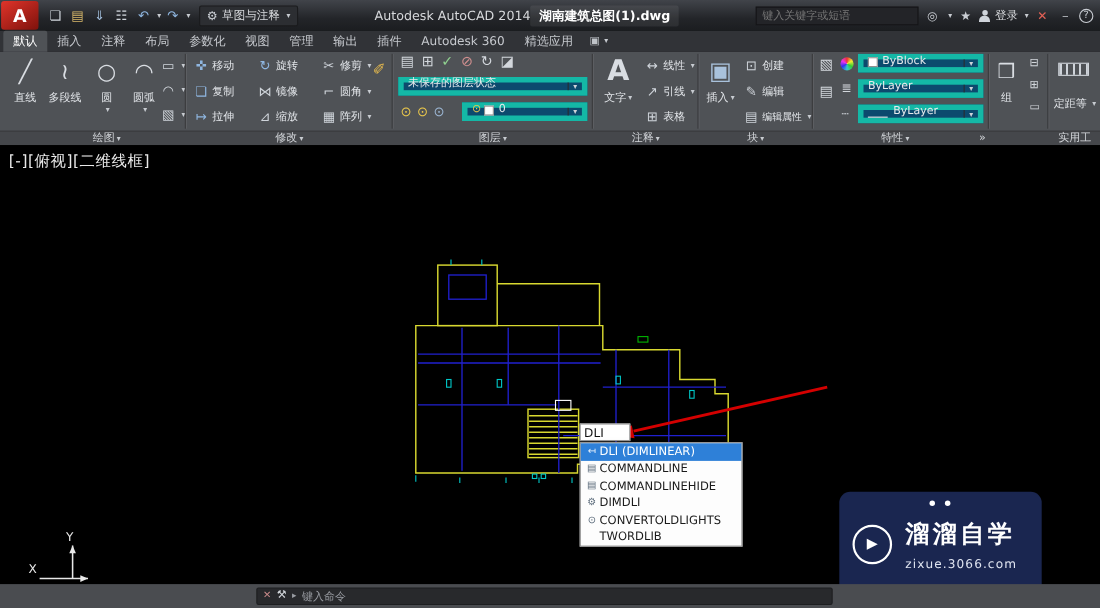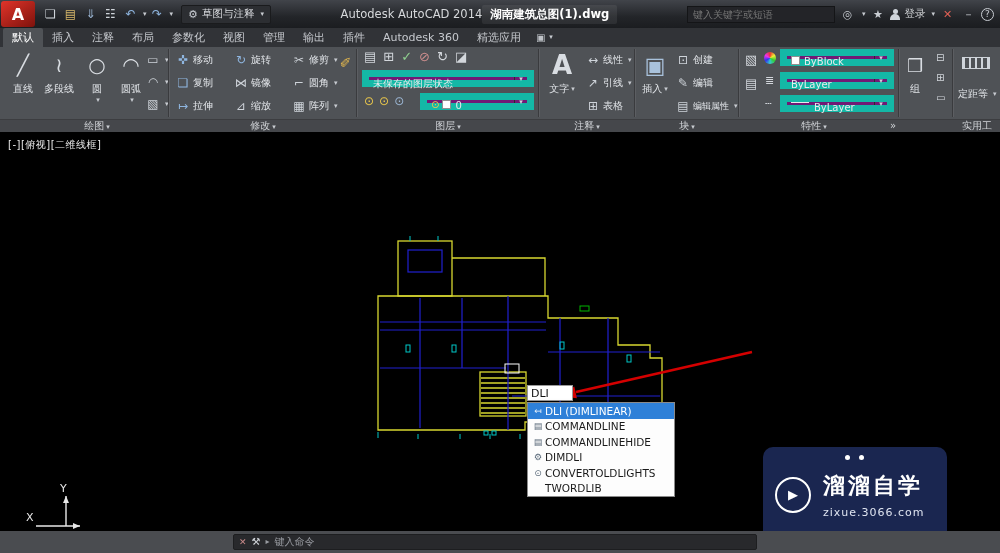--- a/index.html
+++ b/index.html
@@ -34,29 +34,29 @@
   #ribbon { position:absolute; left:0; top:47px; width:1000px; height:72px; background:#4f5256; }
   #labelrow { position:absolute; left:0; top:119px; width:1000px; height:13px; background:#45474b; border-top:1px solid #3c3d40; }
   .plabel { position:absolute; top:0; height:13px; line-height:12px; text-align:center; font-size:10px; color:#d2d5d9; }
   .panel { position:absolute; top:0; height:72px; }
   .vsep { position:absolute; top:2px; height:68px; width:1px; background:#3a3b3e; box-shadow:1px 0 0 #5c5e62; }
   .bigbtn { position:absolute; top:2px; width:34px; display:flex; flex-direction:column; align-items:center; }
   .bigbtn .bic { height:32px; display:flex; align-items:center; justify-content:center; font-size:20px; color:#d9dde2; }
   .bigbtn .blb { font-size:10px; color:#e2e5e9; margin-top:1px; }
   .smallbtn { position:absolute; display:flex; align-items:center; gap:3px; font-size:10px; color:#e2e5e9; height:18px; }
   .smallbtn .sic { font-size:12px; color:#cfd4da; width:14px; text-align:center; }
-  .combo { position:absolute; display:flex; align-items:flex-start; background:#701a75; border:7px solid #14b8a6; color:#e8eaec; font-size:10px; padding-left:4px; height:17px; }
+  .combo { position:absolute; display:flex; align-items:flex-end; background:#0c4a6e; border:5px solid #14b8a6; color:#e8eaec; font-size:10px; padding-left:4px; height:17px; }
   .combo .cdrop { margin-left:auto; align-self:stretch; width:13px; display:flex; align-items:center; justify-content:center; border-left:1px solid #2a2b2e; color:#cfd3d8; font-size:7px; }
   .sw { width:9px; height:9px; background:#fff; border:1px solid #909090; margin-right:4px; }
   .wheel { width:12px; height:12px; border-radius:50%; background:conic-gradient(#e33,#ee3,#3c3,#3cc,#33e,#e3e,#e33); }
   .ruler { width:28px; height:12px; border:1px solid #cfd4da; background:repeating-linear-gradient(90deg,#cfd4da 0 2px,transparent 2px 6px); }
 
   
   #canvas { position:absolute; left:0; top:132px; width:1000px; height:399px; background:#000; }
-  #vp-controls { position:absolute; left:8px; top:6px; font-size:10px; color:#e9e9e9; letter-spacing:0.5px; }
+  #vp-controls { position:absolute; left:8px; top:6px; font-size:14px; color:#e9e9e9; letter-spacing:0.5px; }
 
   
   #dli-input { position:absolute; left:527px; top:385px; width:46px; height:16px; background:#fff; border:1px solid #9a9a9a; font-size:11px; color:#111; padding:0 3px; font-family:inherit; outline:none; }
   #cmd-popup { position:absolute; left:527px; top:402px; width:148px; background:#fdfdfd; border:1px solid #8a8a8a; box-shadow:2px 2px 4px rgba(0,0,0,0.5); font-size:10.5px; color:#1a1a1a; }
   .dd-row { display:flex; align-items:center; height:15.5px; padding:0 3px; white-space:nowrap; }
   .dd-row.sel { background:#2e80d8; color:#fff; }
   .dd-ic { width:14px; font-size:9px; text-align:center; color:#5a6a7a; flex:none; }
   .dd-row.sel .dd-ic { color:#e8f0fa; }
 
   

